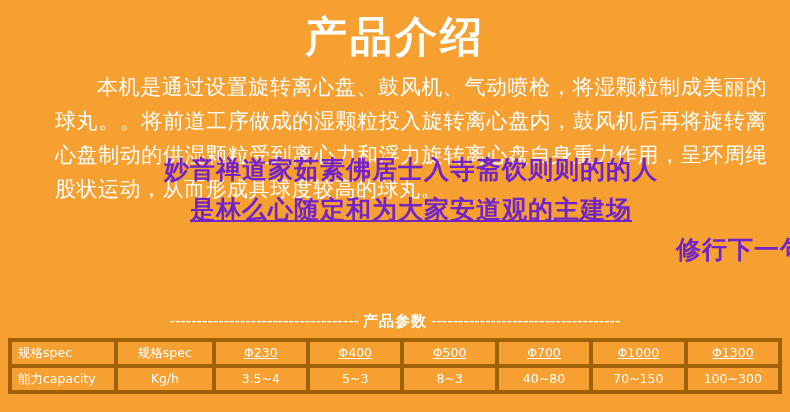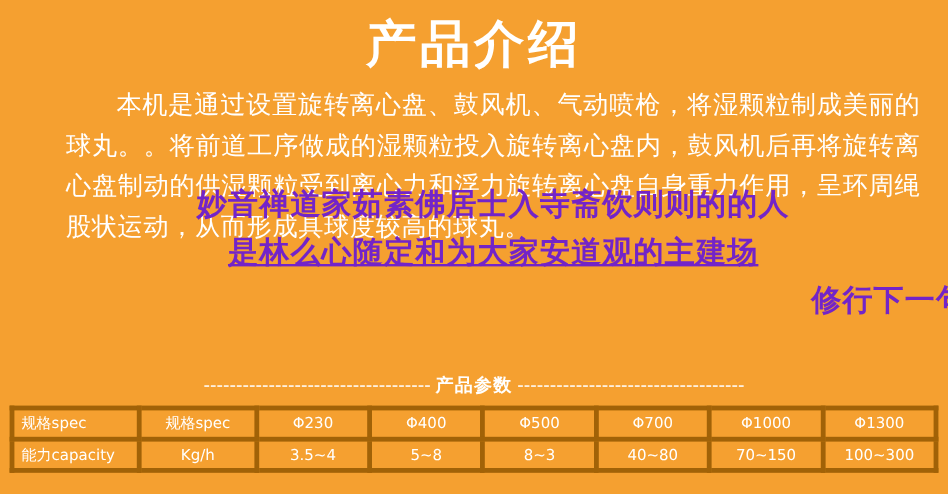--- a/index.html
+++ b/index.html
@@ -107,21 +107,21 @@
     padding: 0;
     vertical-align: middle;
     line-height: 22px;
   }
   .params-table td.rowhead {
     text-align: left;
     padding-left: 6px;
   }
   .col-head { width: 90px; }
   .col-unit { width: 88px; }
-  .col-d    { width: 85px; }
+  .col-d    { width: 85px; text-decoration: underline; }
 </style>
 </head>
 <body>
 
 <div id="page">
 
   <div class="doc-title">产品介绍</div>
 
   <div class="doc-body">
     <p>本机是通过设置旋转离心盘、鼓风机、气动喷枪，将湿颗粒制成美丽的球丸。。将前道工序做成的湿颗粒投入旋转离心盘内，鼓风机后再将旋转离心盘制动的供湿颗粒受到离心力和浮力旋转离心盘自身重力作用，呈环周绳股状运动，从而形成具球度较高的球丸。</p>
@@ -146,21 +146,21 @@
         <td class="col-d">Φ400</td>
         <td class="col-d">Φ500</td>
         <td class="col-d">Φ700</td>
         <td class="col-d">Φ1000</td>
         <td class="col-d">Φ1300</td>
       </tr>
       <tr>
         <td class="rowhead">能力capacity</td>
         <td>Kg/h</td>
         <td>3.5~4</td>
-        <td>5~8</td>
+        <td>5~3</td>
         <td>8~3</td>
         <td>40~80</td>
         <td>70~150</td>
         <td>100~300</td>
       </tr>
     </tbody>
   </table>
 
 </div>
 

